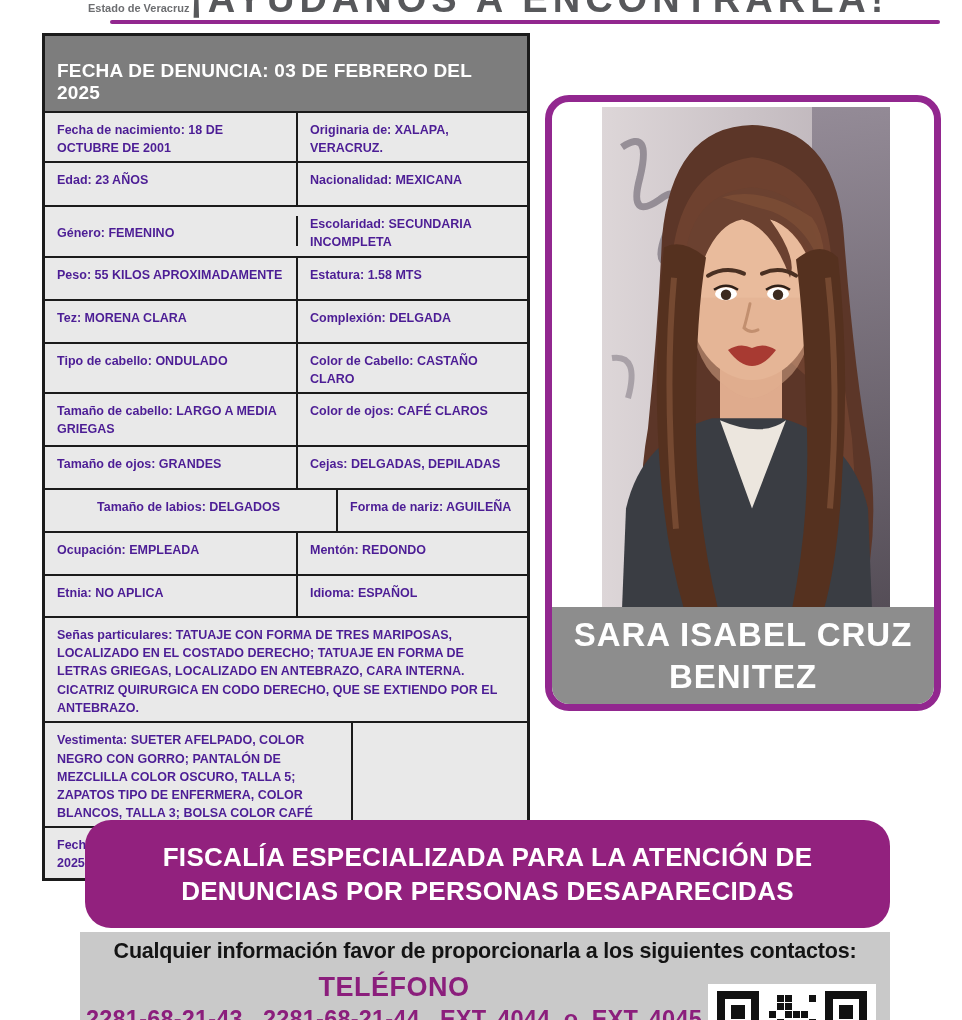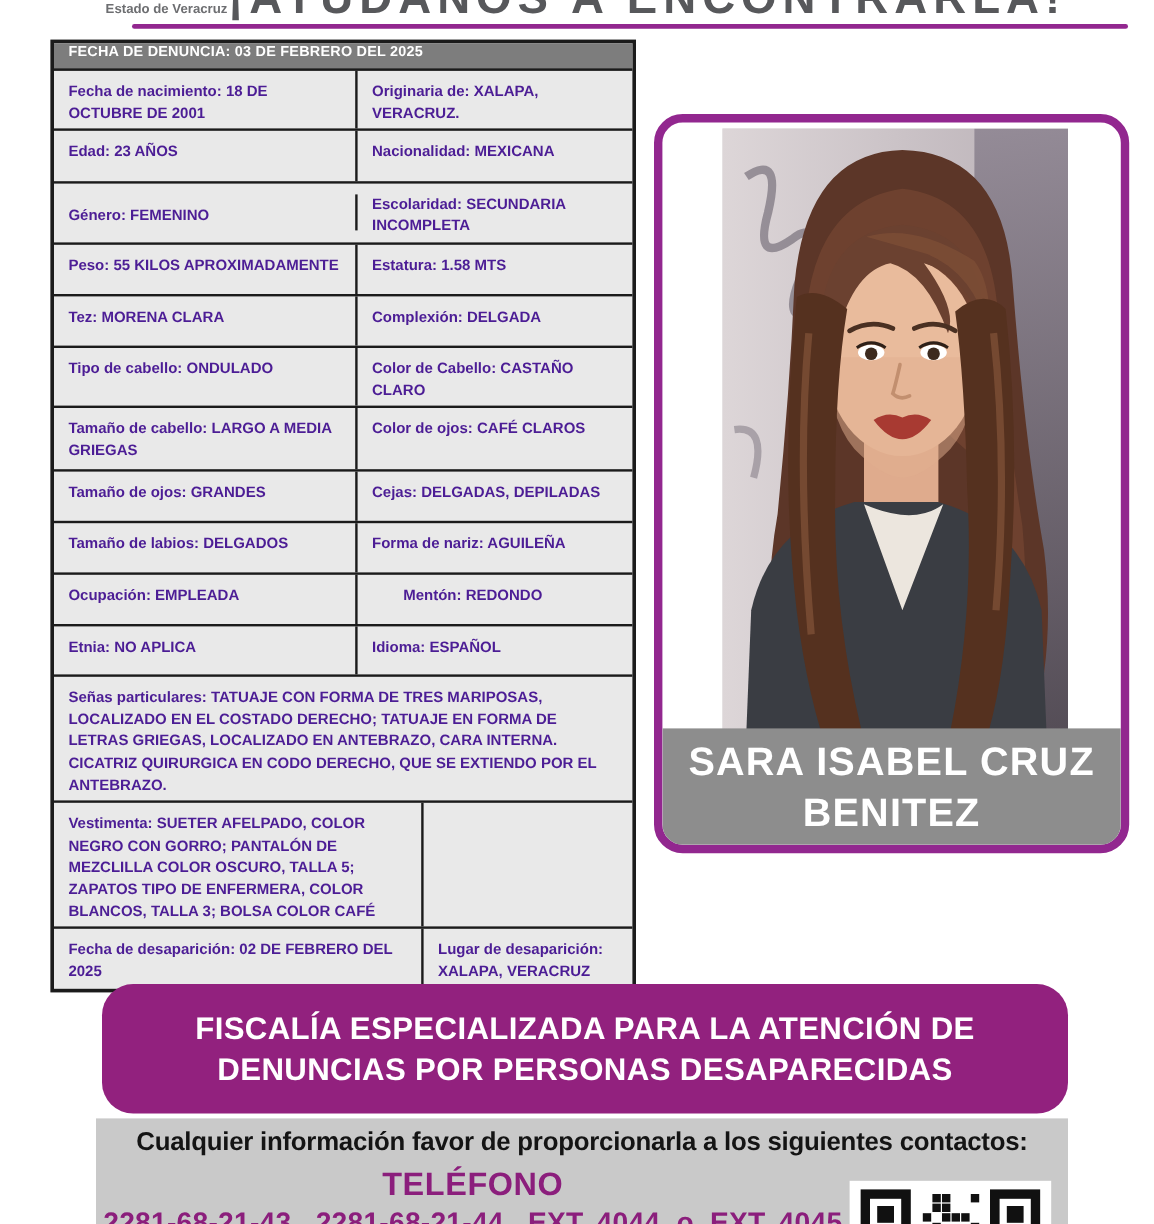--- a/index.html
+++ b/index.html
@@ -24,22 +24,22 @@
     position:absolute; left:110px; top:20px; width:830px; height:4px;
     background:#92278F; border-radius:2px;
   }
 
   
   .info-table {
     position:absolute; left:42px; top:33px; width:488px;
     border:3px solid #1b1b1b; background:#e9e9e9;
   }
   .tbl-header {
-    background:#7d7d7d; color:#ffffff; font-weight:bold; font-size:12px;
-    padding:0 12px 7px 12px; border-bottom:2px solid #1b1b1b;
+    background:#7d7d7d; color:#ffffff; font-weight:bold; font-size:19px;
+    padding:24px 12px 7px 12px; border-bottom:2px solid #1b1b1b;
     letter-spacing:0.2px;
   }
   .trow { display:flex; border-bottom:2px solid #1b1b1b; }
   .trow:last-child { border-bottom:none; }
   .tcell {
     padding:8px 10px 4px 12px; font-size:12.5px; font-weight:bold;
     color:#4c1d95; line-height:1.45;
   }
   .tcell.cl { width:253px; border-right:2px solid #1b1b1b; }
   .tcell.cr { flex:1; }
@@ -136,25 +136,25 @@
       <div class="tcell cr">Color de Cabello: CASTAÑO CLARO</div>
     </div>
     <div class="trow" style="min-height:53px;">
       <div class="tcell cl">Tamaño de cabello: LARGO A MEDIA GRIEGAS</div>
       <div class="tcell cr">Color de ojos: CAFÉ CLAROS</div>
     </div>
     <div class="trow" style="min-height:43px;">
       <div class="tcell cl">Tamaño de ojos: GRANDES</div>
       <div class="tcell cr">Cejas: DELGADAS, DEPILADAS</div>
     </div>
-    <div class="trow" style="min-height:43px;">
+    <div class="trow" style="min-height:43px;padding-left:40px;">
       <div class="tcell cl">Tamaño de labios: DELGADOS</div>
       <div class="tcell cr">Forma de nariz: AGUILEÑA</div>
     </div>
-    <div class="trow" style="min-height:43px;gap:26px;">
+    <div class="trow" style="min-height:43px;">
       <div class="tcell cl">Ocupación: EMPLEADA</div>
       <div class="tcell cr">Mentón: REDONDO</div>
     </div>
     <div class="trow" style="min-height:42px;">
       <div class="tcell cl">Etnia: NO APLICA</div>
       <div class="tcell cr">Idioma: ESPAÑOL</div>
     </div>
 
     <div class="trow" style="min-height:82px;">
       <div class="tcell full">

